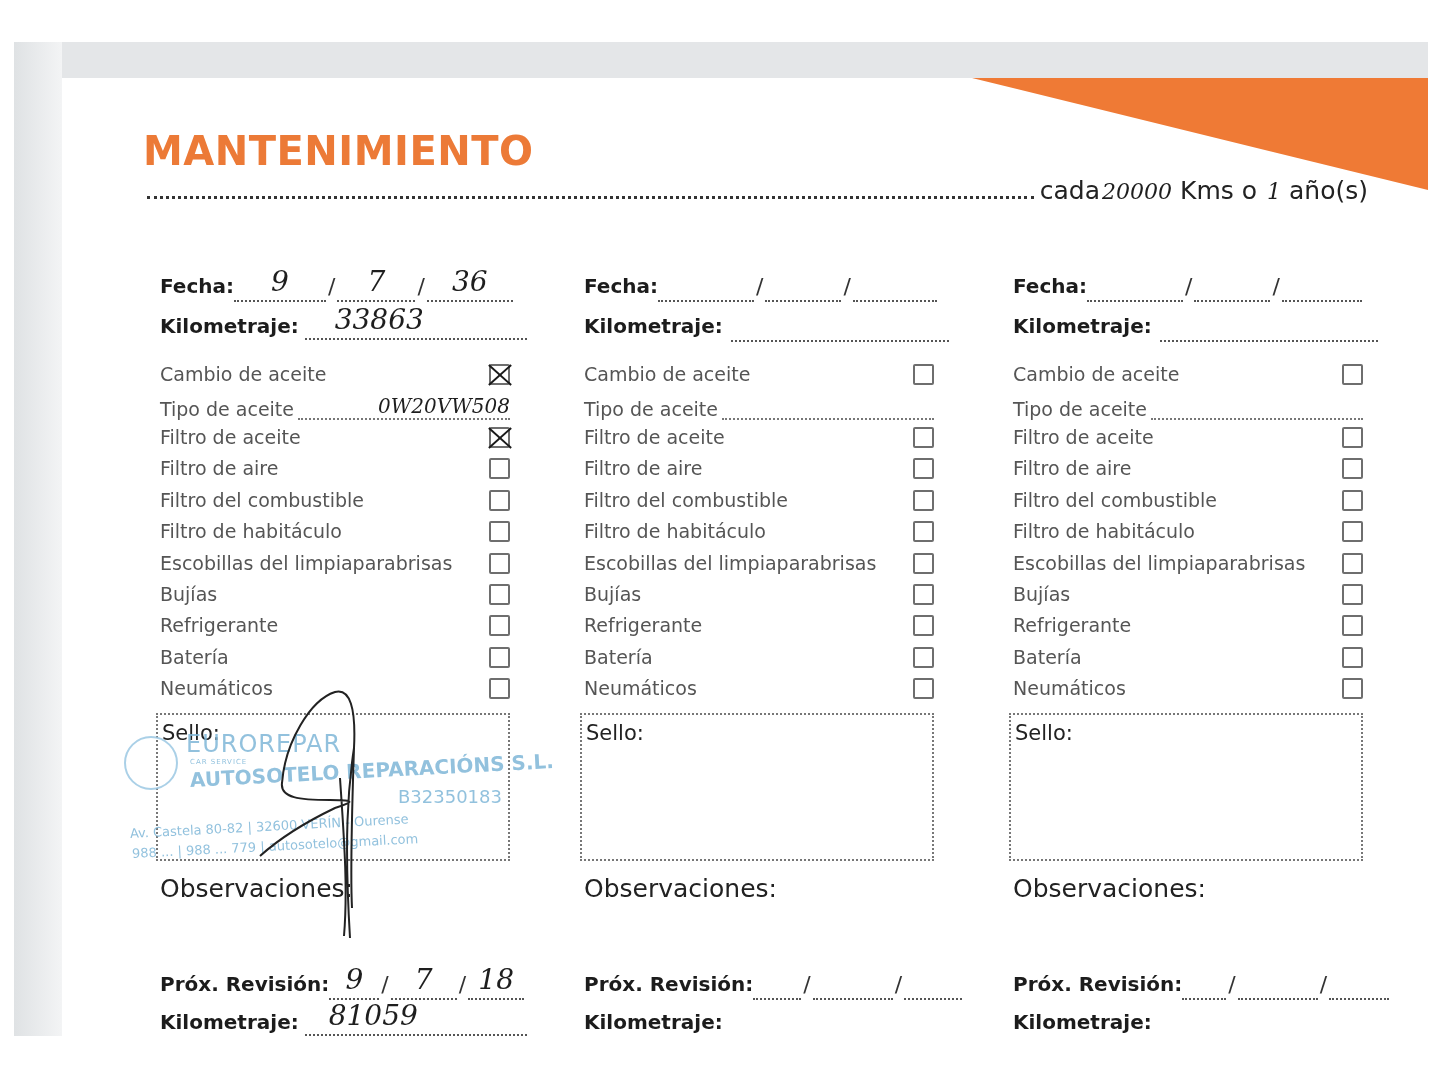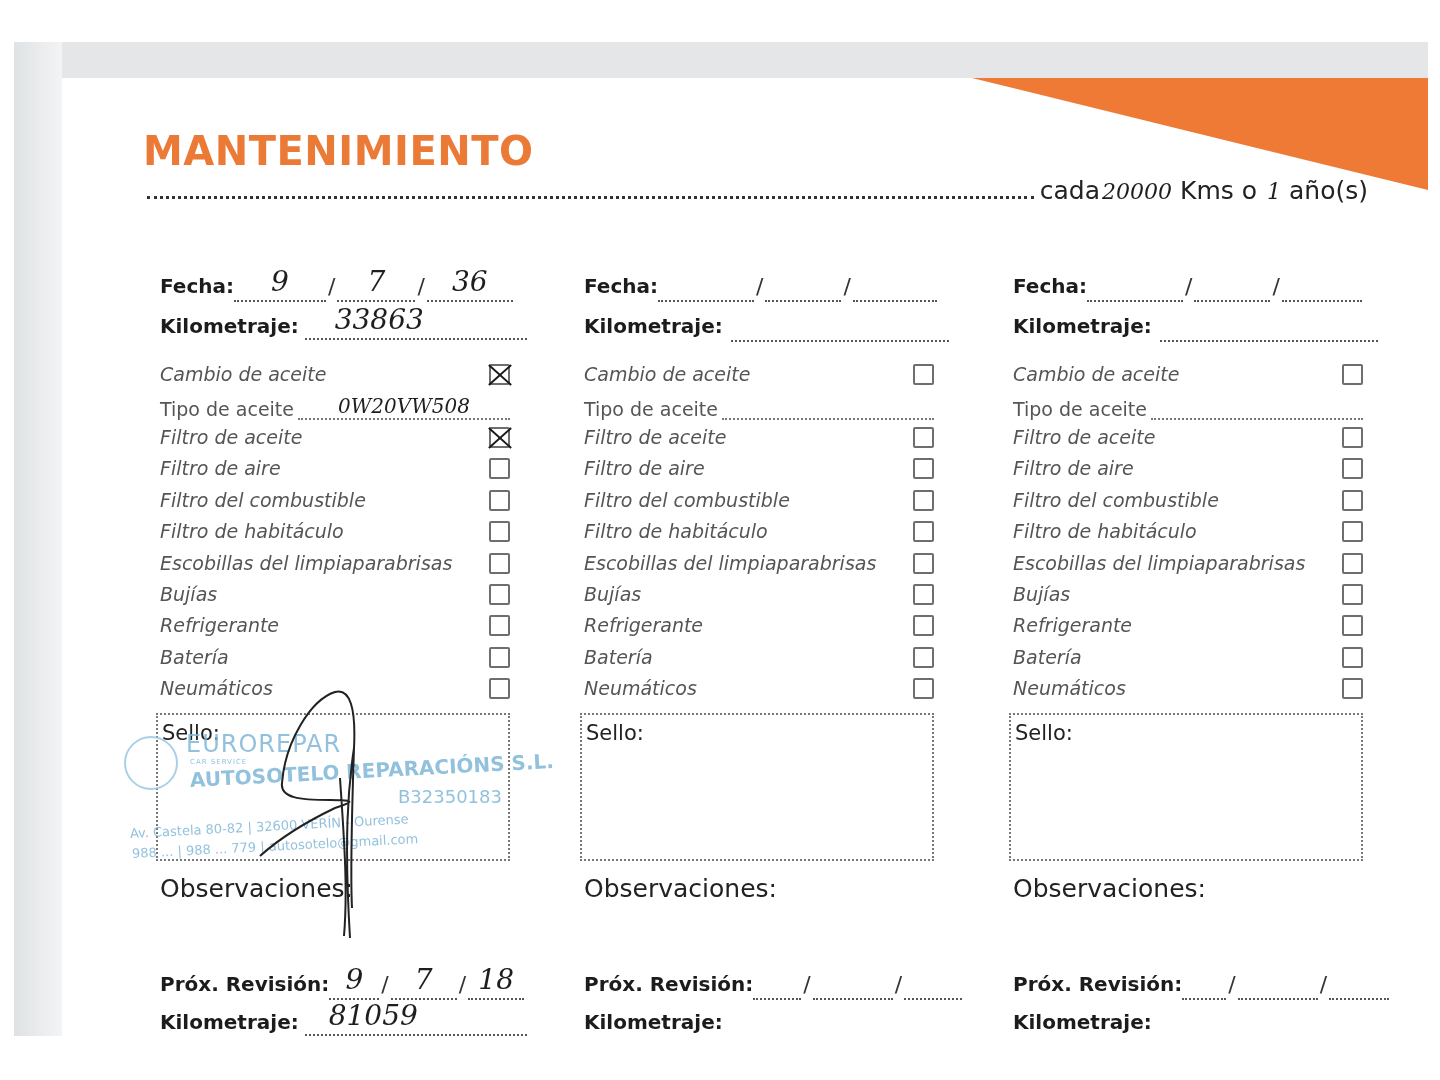--- a/index.html
+++ b/index.html
@@ -46,31 +46,31 @@
   .fill {
     border-bottom: 2px dotted #555; height: 26px; position: relative;
     display: flex; align-items: flex-end; justify-content: center;
   }
   .fill .hand { font-size: 28px; font-weight: normal; line-height: 1; position: relative; top: -4px; }
   .slash { font-weight: normal; font-size: 22px; color: #333; margin: 0 2px; }
   .check-row {
     position: absolute; left: 0; width: 350px; height: 28px; display: flex; align-items: center;
     font-size: 19px; color: #555; white-space: nowrap;
   }
-  .check-row .txt { flex: 1; font-style: italic; }
+  .check-row .txt { flex: 1; }
   .cb {
     width: 17px; height: 17px; border: 2px solid #6e6e6e; border-radius: 2px; position: relative; flex: none;
   }
   .cb.checked::before, .cb.checked::after {
     content: ""; position: absolute; left: -6px; top: 8px; width: 30px; height: 2px; background: #1a1a1a;
   }
   .cb.checked::before { transform: rotate(42deg); }
   .cb.checked::after { transform: rotate(-42deg); }
   .oil-type { display: flex; align-items: flex-end; }
-  .oil-type .fill { flex: 1; height: 22px; margin-left: 4px; border-bottom: 2px dotted #777; justify-content: center; }
+  .oil-type .fill { flex: 1; height: 22px; margin-left: 4px; border-bottom: 2px dotted #777; justify-content: flex-end; }
   .oil-type .fill .hand { font-size: 20px; top: -2px; }
   .sello {
     position: absolute; left: -4px; top: 455px; width: 354px; height: 148px;
     border: 2px dotted #777; font-size: 21px; color: #222; box-sizing: border-box; padding: 6px 4px;
   }
   .obs { position: absolute; left: 0; top: 616px; font-size: 25px; color: #222; }
   .stamp {
     position: absolute; left: 120px; top: 728px; width: 400px; height: 150px; color: #7fb7d8;
     pointer-events: none; opacity: 0.85;
   }

